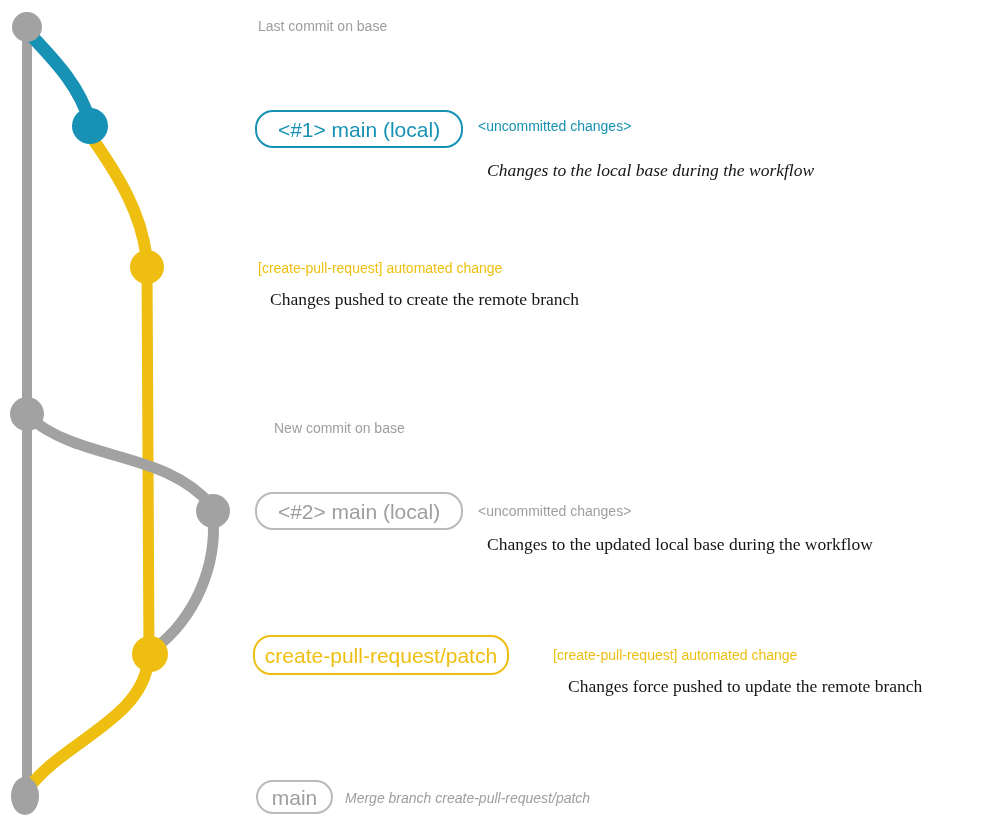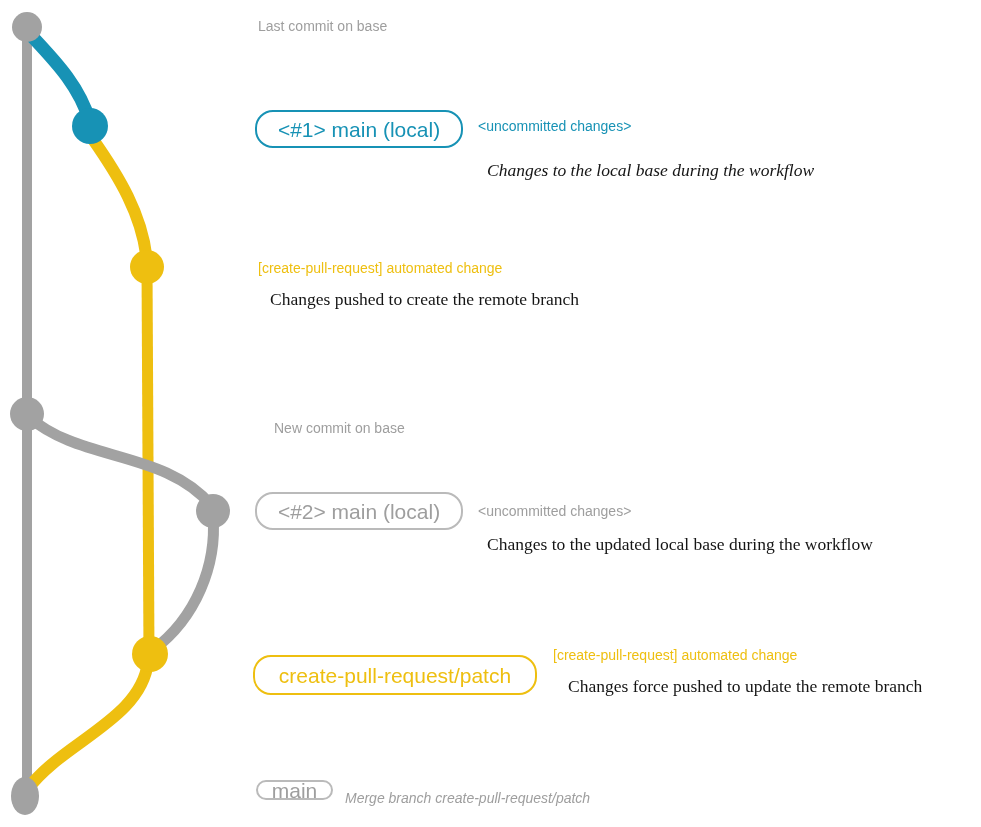--- a/index.html
+++ b/index.html
@@ -99,24 +99,24 @@
   <div class="desc" style="left:270px; top:300px;">Changes pushed to create the remote branch</div>
 
   <div class="txt gray-txt" style="left:258px; top:428px;margin-left:16px;">New commit on base</div>
 
   <div class="badge gray" style="left:255px; top:492px; width:208px; height:38px;">
     <span>&lt;#2&gt; main (local)</span>
   </div>
   <div class="txt gray-txt" style="left:478px; top:511px;">&lt;uncommitted changes&gt;</div>
   <div class="desc" style="left:487px; top:545px;">Changes to the updated local base during the workflow</div>
 
-  <div class="badge yellow" style="left:253px; top:655px; width:284px; height:40px;">
+  <div class="badge yellow" style="left:253px; top:635px; width:256px; height:40px;">
     <span>create-pull-request/patch</span>
   </div>
   <div class="txt yellow-txt" style="left:553px; top:655px;">[create-pull-request] automated change</div>
   <div class="desc" style="left:568px; top:687px;">Changes force pushed to update the remote branch</div>
 
-  <div class="badge gray" style="left:256px; top:780px; width:77px; height:20px;">
+  <div class="badge gray" style="left:256px; top:780px; width:77px; height:34px;">
     <span>main</span>
   </div>
   <div class="txt gray-txt" style="left:345px; top:798px;font-style:italic;">Merge branch create-pull-request/patch</div>
 
 </div>
 
 </body></html>

